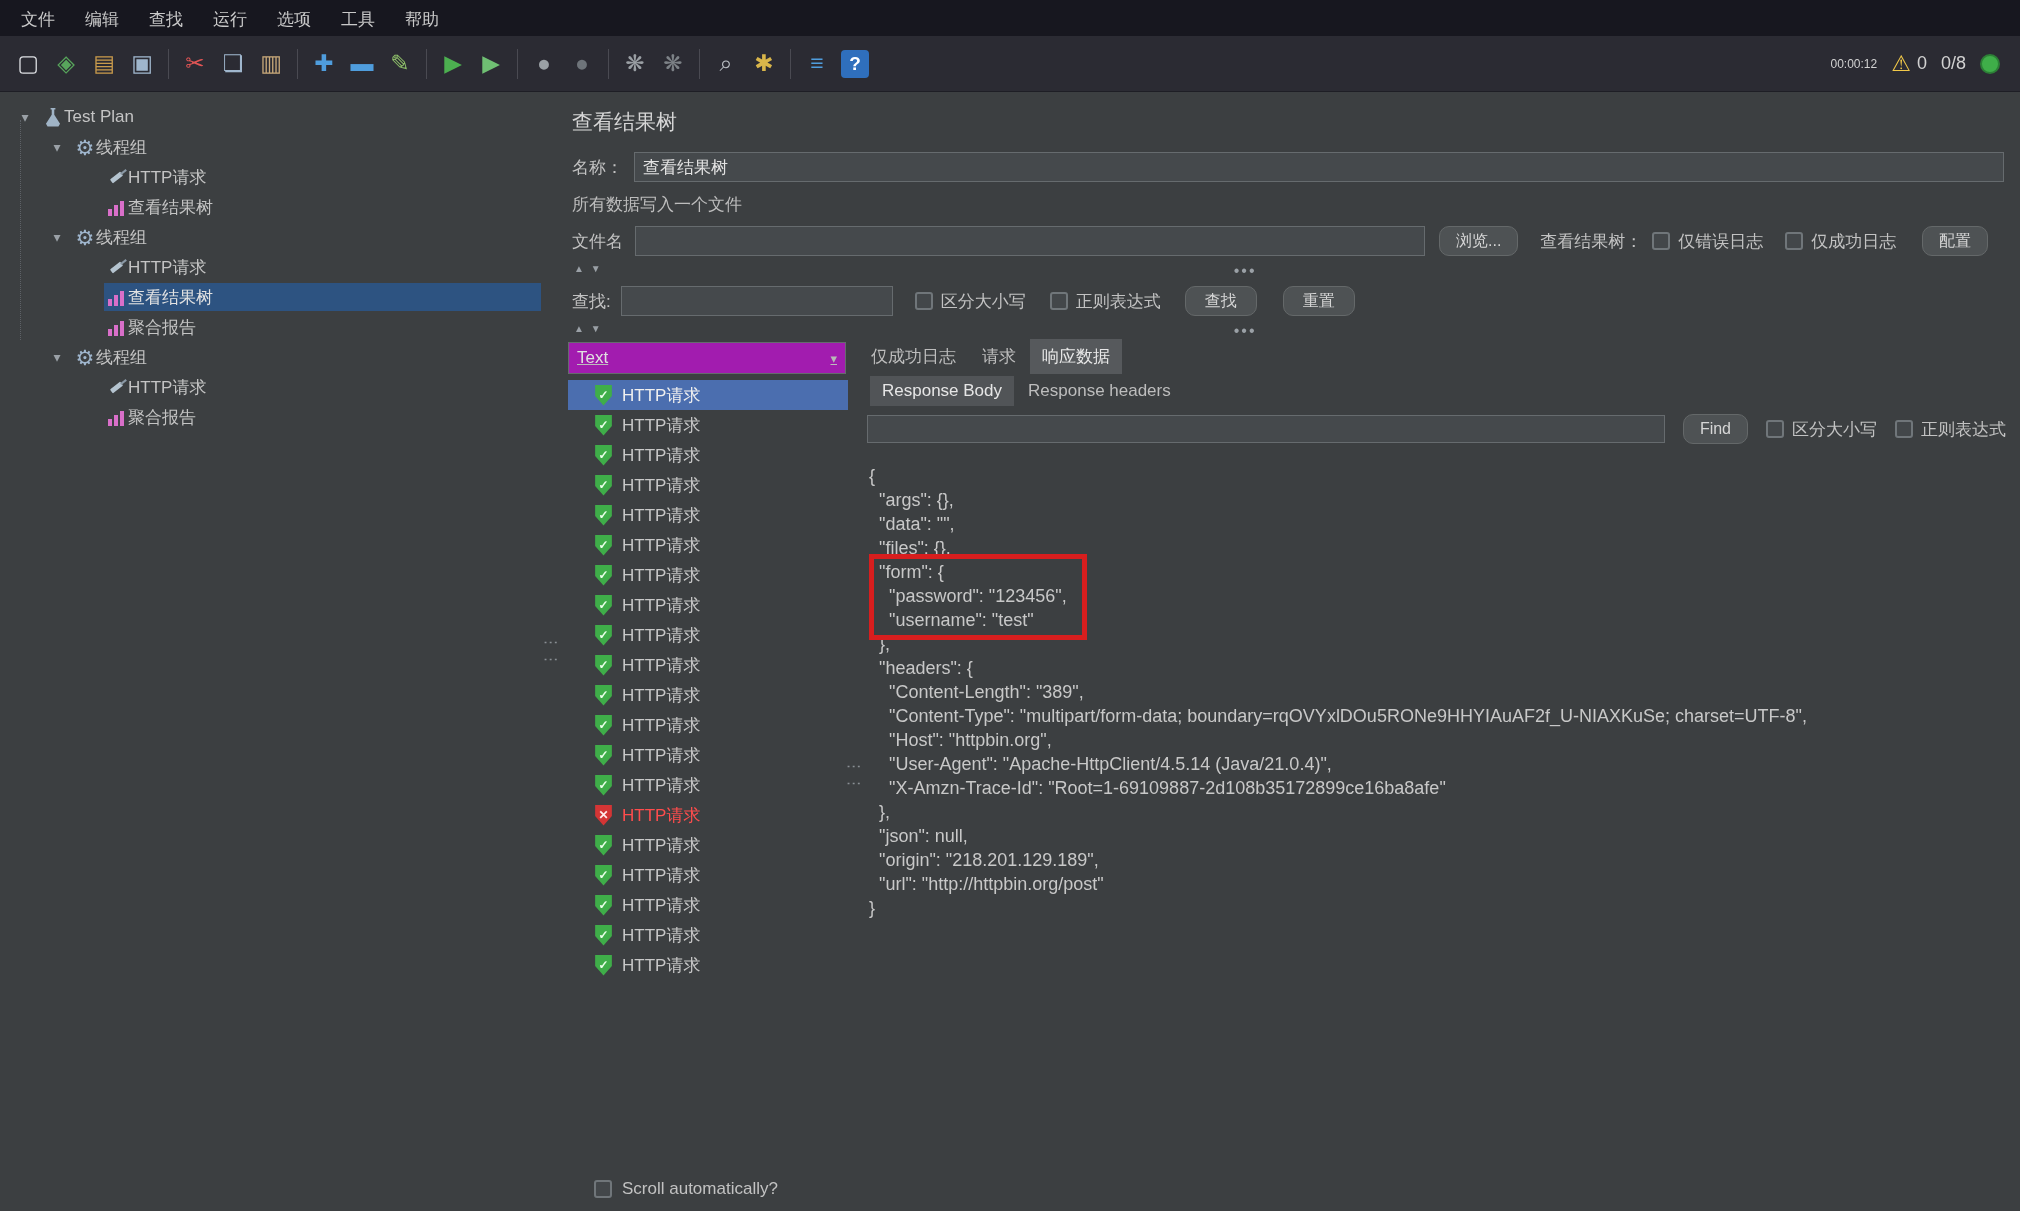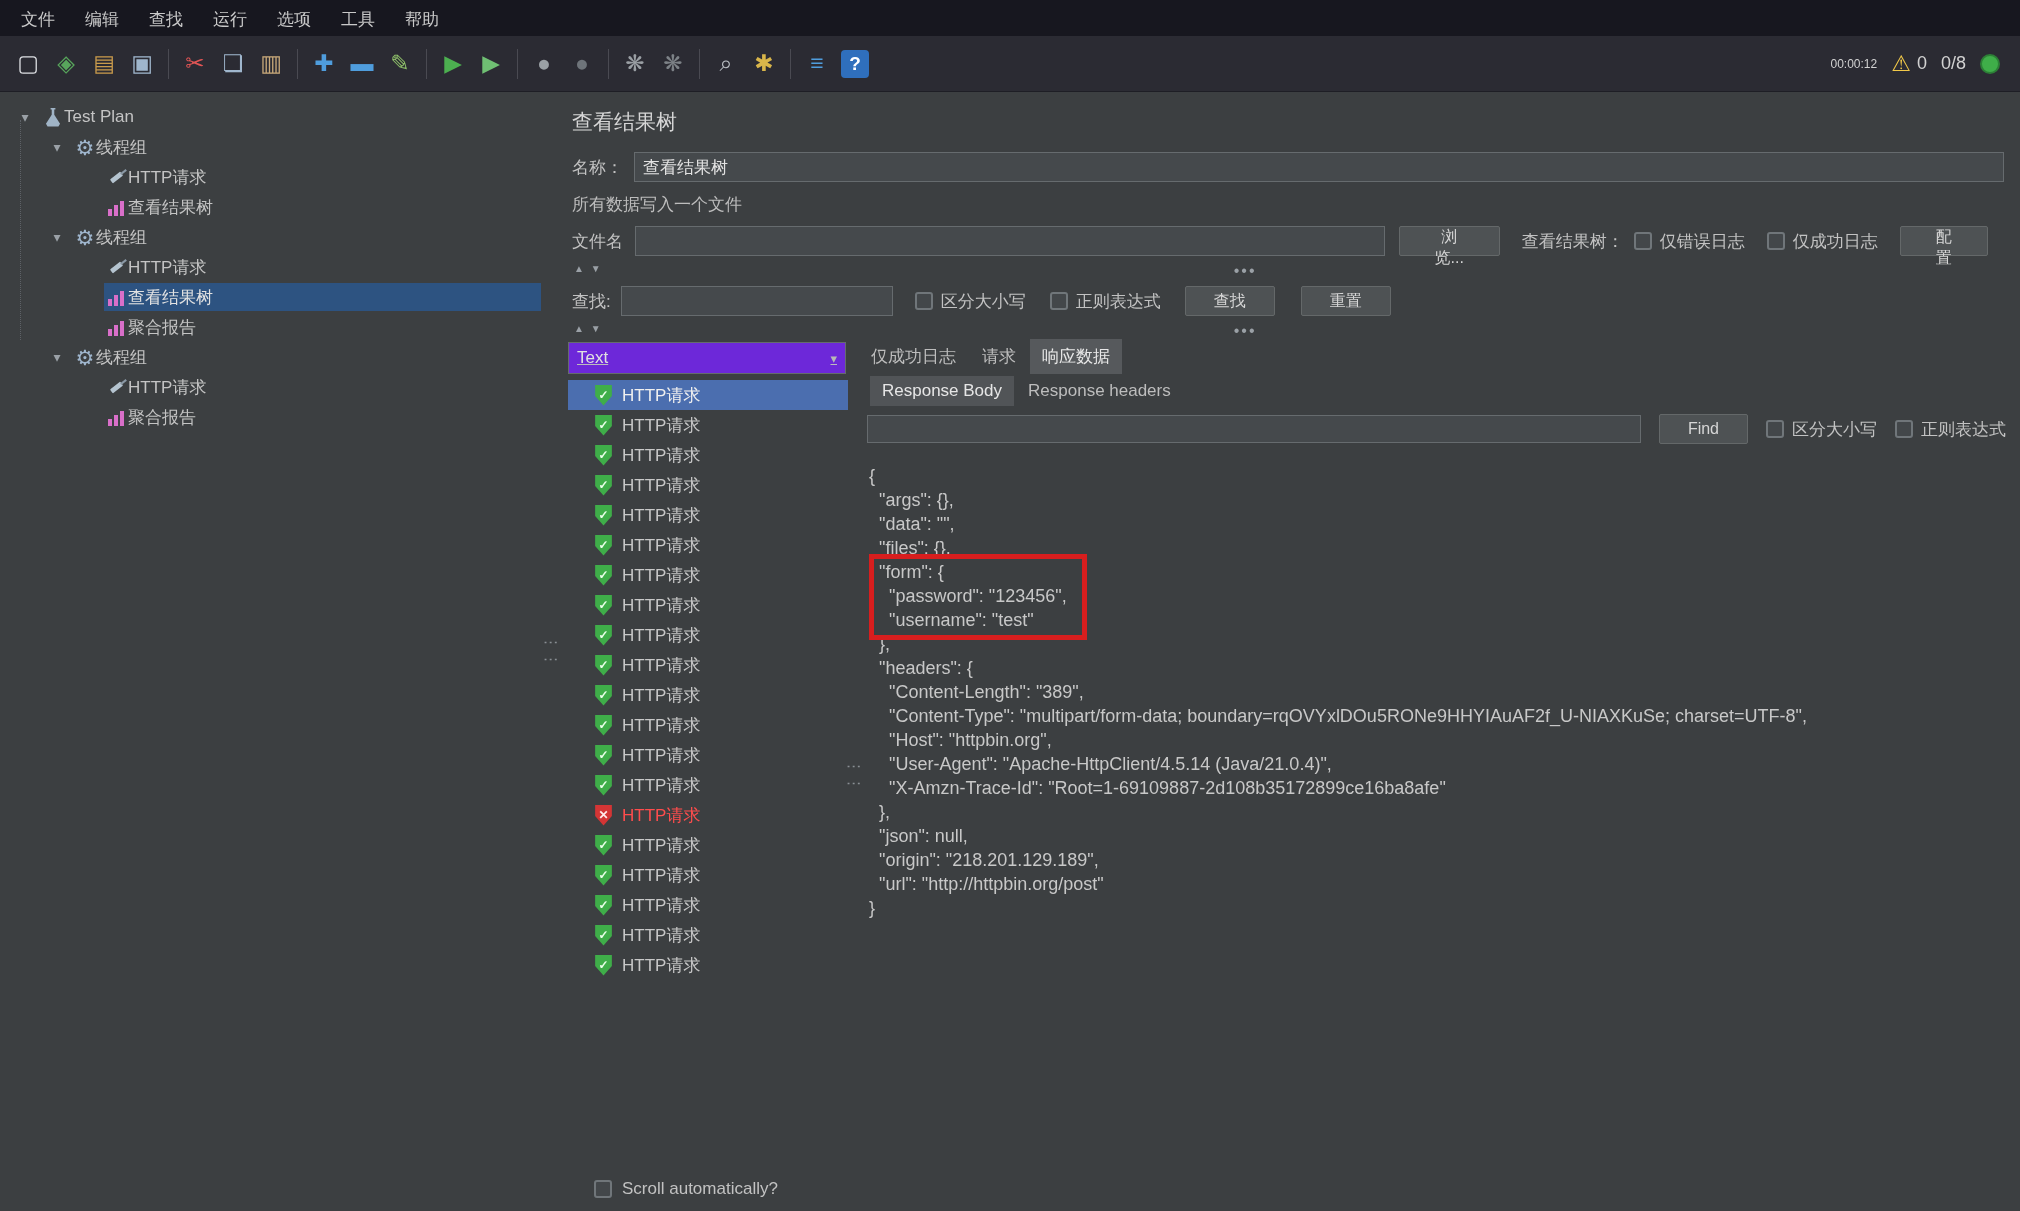--- a/index.html
+++ b/index.html
@@ -69,42 +69,42 @@
   .frow { display:flex; align-items:center; height:42px; flex:none; padding-left:8px; }
   .flabel { font-size:17px; color:#c2c2c2; white-space:nowrap; }
   input.txt { background:#45494c; border:1px solid #666b6e; color:#e2e2e2;
     height:30px; font-size:17px; font-family:inherit; padding:0 8px; outline:none; }
   .name-row .flabel, .comment-row .flabel { width:62px; }
   .name-row input, .comment-row input { flex:1; margin-right:16px; }
   .section-title { height:32px; display:flex; align-items:center; padding-left:8px;
     color:#bdbdbd; font-size:17px; flex:none; }
   .file-row .flabel { margin-right:12px;font-family:Liberation Mono, monospace; }
   .file-input { width:790px; margin-right:14px; }
-  button.btn { background:#4e5254; border:1px solid #646869; border-radius:2px;
-    color:#d6d6d6; font-size:16px; font-family:inherit; height:30px; padding:0 28px; cursor:default; }
+  button.btn { background:#4e5254; border:1px solid #646869; border-radius:10px;
+    color:#d6d6d6; font-size:16px; font-family:inherit; height:30px; padding:0 16px; cursor:default; }
   .cbgroup { display:flex; align-items:center; gap:8px; }
   .cb { width:18px; height:18px; background:#43474a; border:2px solid #70767a; border-radius:3px; flex:none; }
   .cblabel { font-size:17px; color:#c2c2c2; white-space:nowrap; }
   .file-row .loglabel { margin:0 10px 0 22px; }
   .file-row .cbgroup { margin-right:22px; }
   .config-btn { margin-left:auto; margin-right:32px; }
 
   .hsplit { height:18px; flex:none; position:relative; display:flex; align-items:center; cursor:row-resize; }
   .hsplit .arrows { position:absolute; left:10px; top:1px; color:#9aa0a6; font-size:10px; letter-spacing:2px; }
   .hsplit .dots { position:absolute; left:46%; color:#9aa0a6; font-size:16px; letter-spacing:2px; }
 
   .search-row .flabel { margin-right:10px; }
   .search-input { width:272px; margin-right:22px; }
   .search-row .cbgroup { margin-right:24px; }
   .search-row button { margin-right:26px; min-width:72px; }
 
   
   .results { flex:1; display:flex; min-height:0; }
   .res-left { width:284px; flex:none; display:flex; flex-direction:column; padding-left:4px; }
-  .select { height:32px; background:#6d28d9; border:1px solid #666b6e; display:flex;
+  .select { height:32px; background:#a21caf; border:1px solid #666b6e; display:flex;
     align-items:center; padding:0 8px; margin:2px 2px 6px 0; cursor:default;text-decoration:underline; }
   .select .sel-text { flex:1; color:#e0e0e0; font-size:17px; }
   .select .arrow { color:#b8b8b8; font-size:13px; }
   .res-list { flex:1; overflow:hidden; }
   .lrow { height:30px; display:flex; align-items:center; gap:9px; padding-left:26px; cursor:default; }
   .lrow.sel { background:#4b6eaf; }
   .llabel { font-size:17px; color:#c8c8c8; }
   .lrow.sel .llabel { color:#f0f0f0; }
   .lrow.err .llabel { color:#ff4d4d; }
   .shield { width:19px; height:21px; flex:none;

